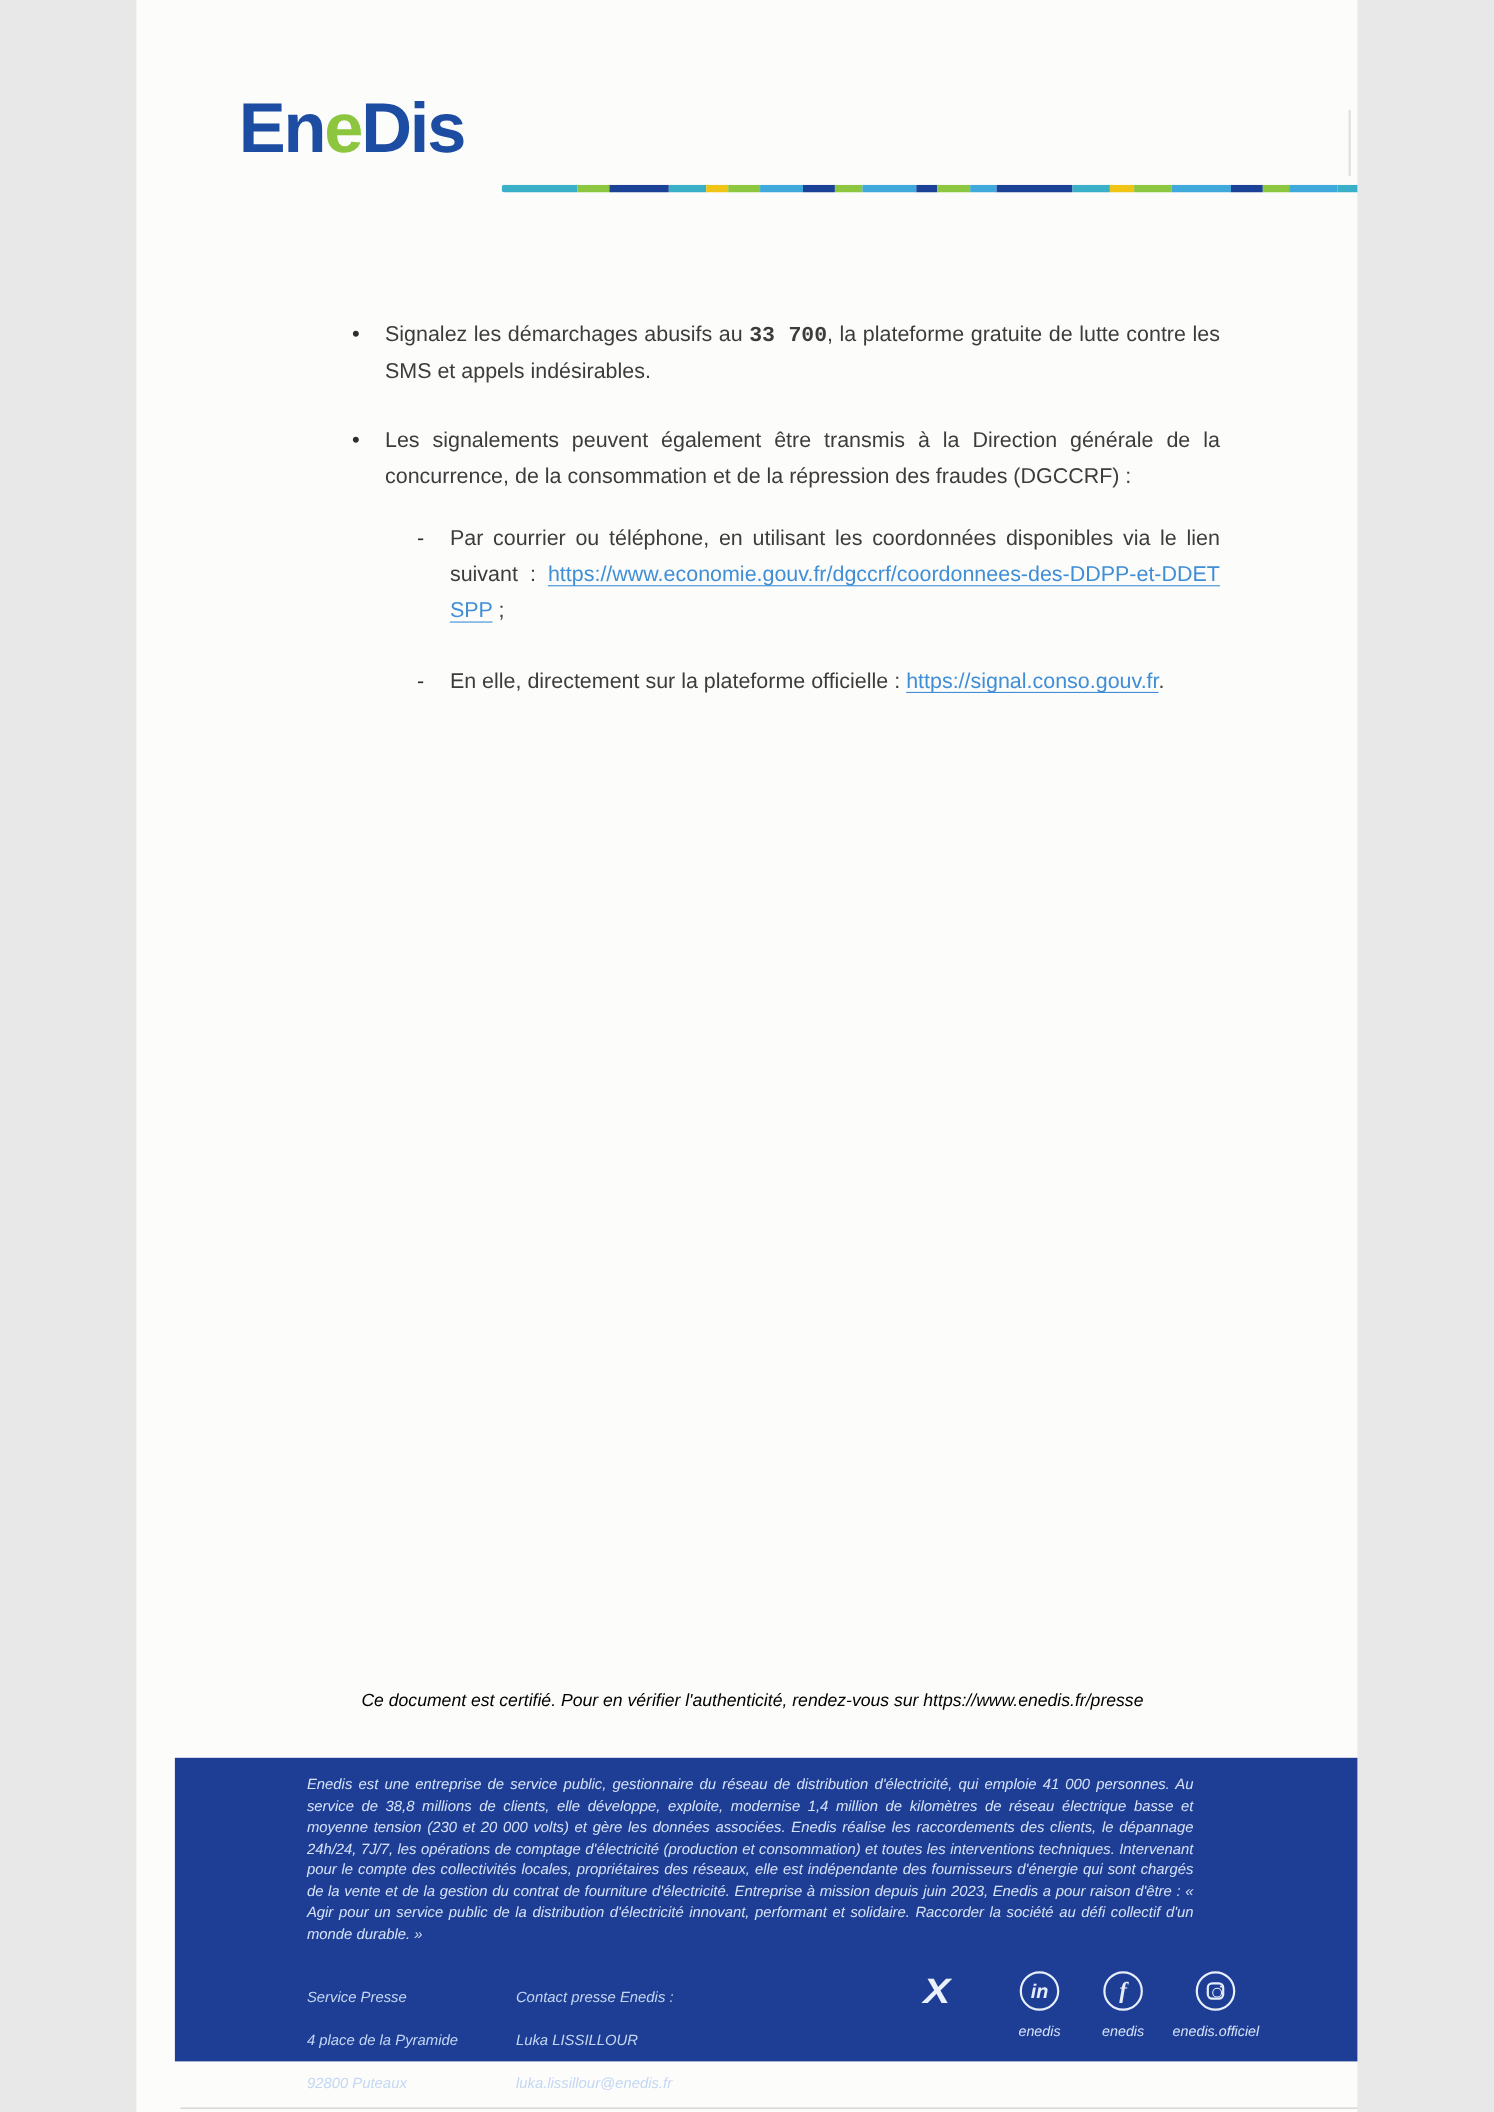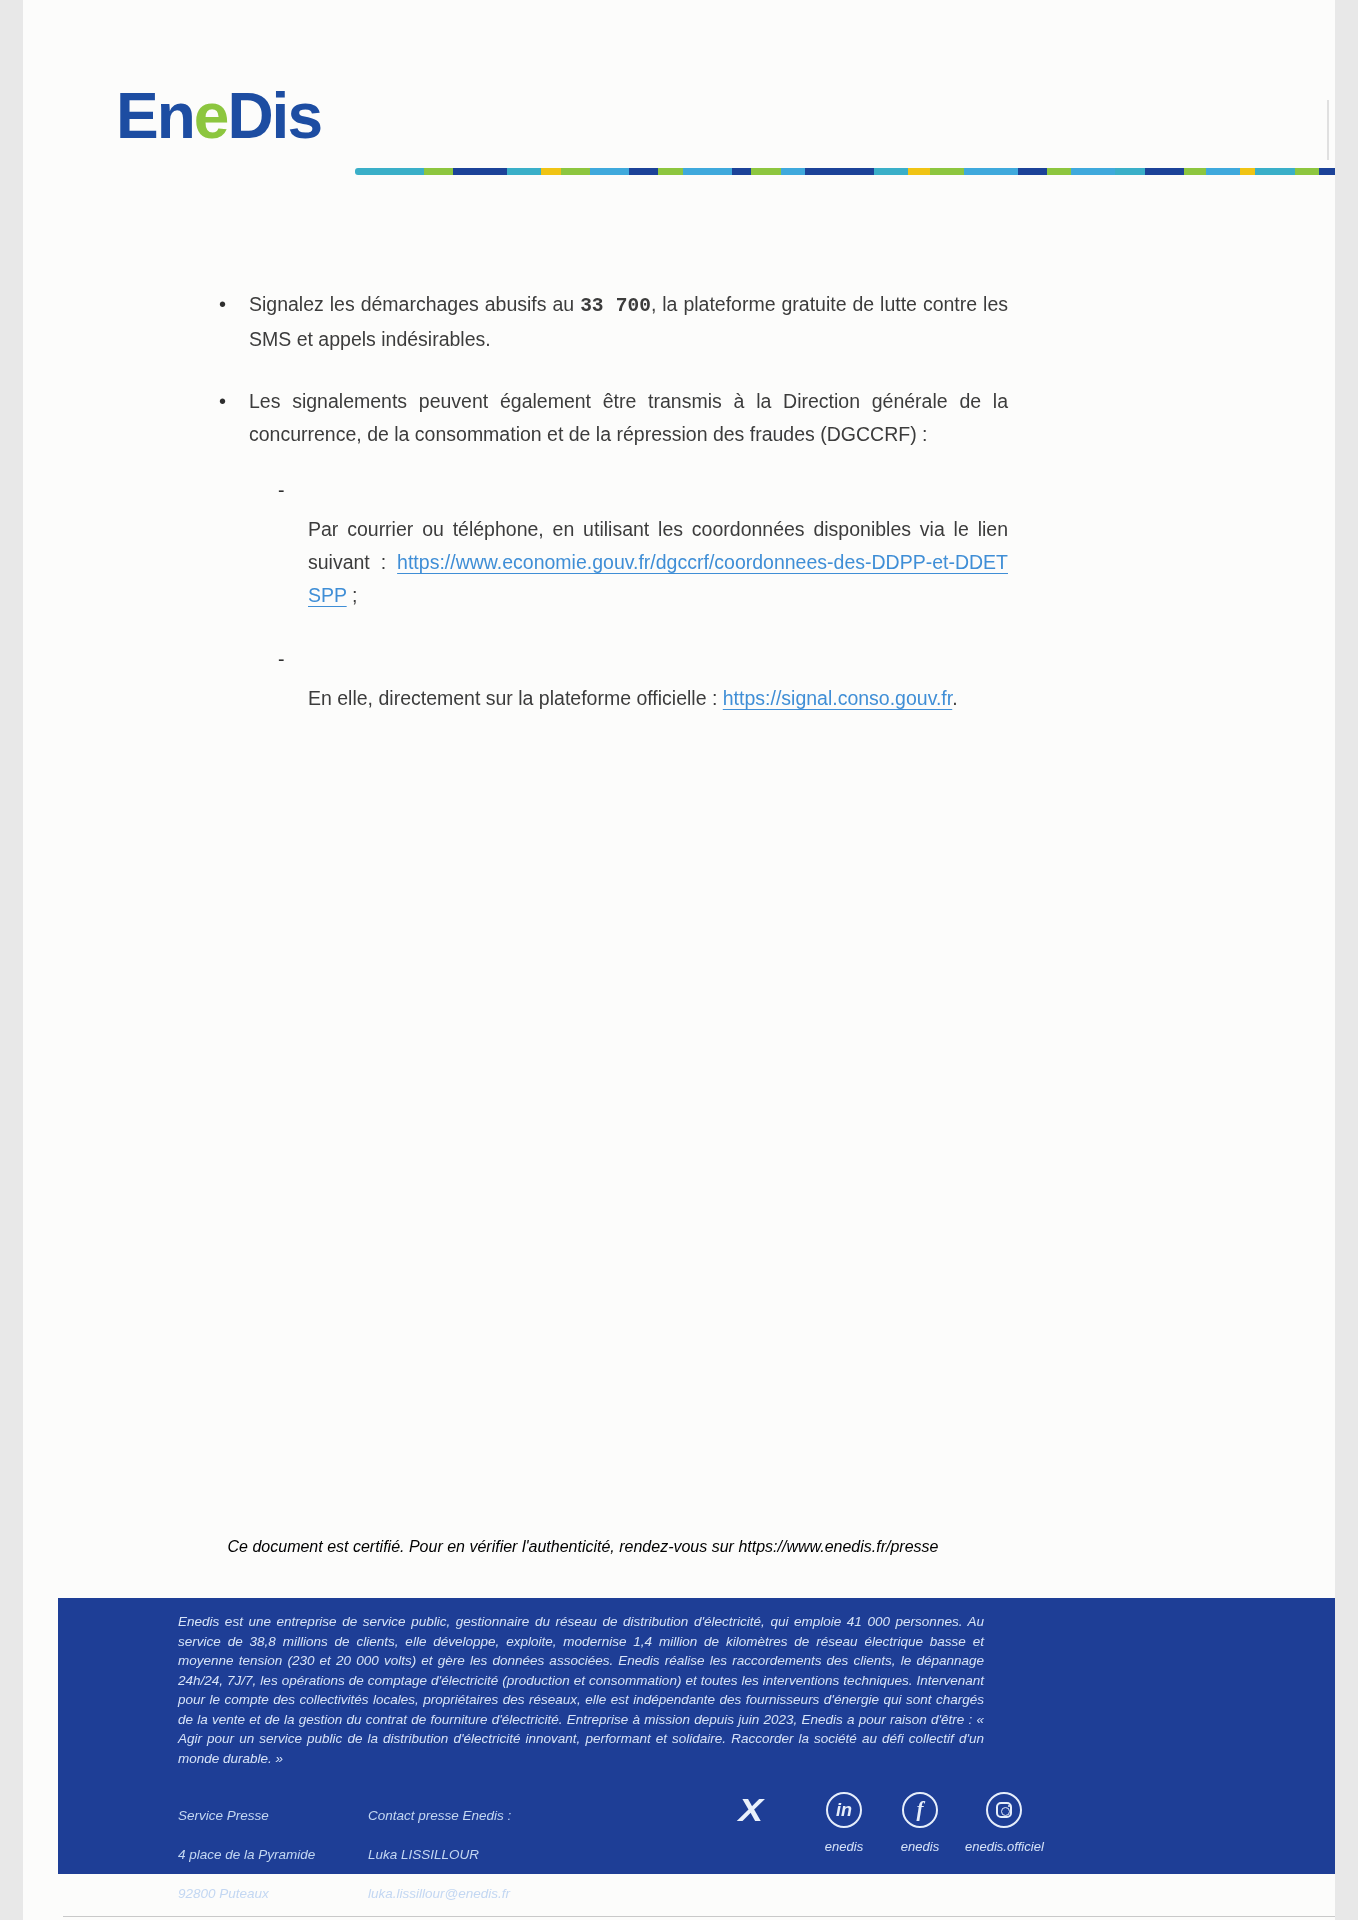--- a/index.html
+++ b/index.html
@@ -1,17 +1,17 @@
 <!DOCTYPE html>
 <html><head>
 <meta charset="utf-8">
 <style>
   html,body{margin:0;padding:0;background:#e8e8e8;}
   .page{
-    position:relative; width:1312px; height:1920px; margin:0 auto;
+    position:relative; width:1110px; height:1920px; margin:0 auto;
     background:#fcfcfb; overflow:hidden;
     font-family:"Liberation Sans", sans-serif; color:#3f3f3f;
   }
   
   .logo{
     position:absolute; left:93px; top:84px;
     font-size:64px; font-weight:800; letter-spacing:-2px; line-height:1;
     color:#1d4da2;
   }
   .logo .g{color:#8cc63f;}
@@ -19,21 +19,21 @@
     position:absolute; left:332px; top:168px; width:1013px; height:7px;
     display:flex; border-radius:3px; overflow:hidden;
   }
   
   .content{position:absolute; left:196px; top:288px; width:789px; font-size:19.5px; line-height:33px; color:#3c3c3c;}
   .b-item{display:flex; margin:0 0 29px 0;}
   .b-marker{flex:0 0 30px; font-size:20px; color:#2e2e2e;}
   .b-text{flex:1; text-align:justify;}
   .sub-item{display:flex; margin:0 0 31px 59px;}
   .sub-marker{flex:0 0 30px; color:#2e2e2e;}
-  .sub-text{flex:1; text-align:justify;margin-top:39px;}
+  .sub-text{flex:1; text-align:justify;}
   .bold{font-weight:700;font-family:Liberation Mono, monospace;}
   a.link{color:#3f8ed6; text-decoration:underline; text-underline-offset:4px; cursor:pointer; word-break:break-all;}
   
   .certify{
     position:absolute; left:155px; top:1538px; width:810px;
     text-align:center; font-style:italic; font-size:16px; color:#000000;
   }
   
   .footer{
     position:absolute; left:35px; top:1598px; width:1296px; height:276px;

